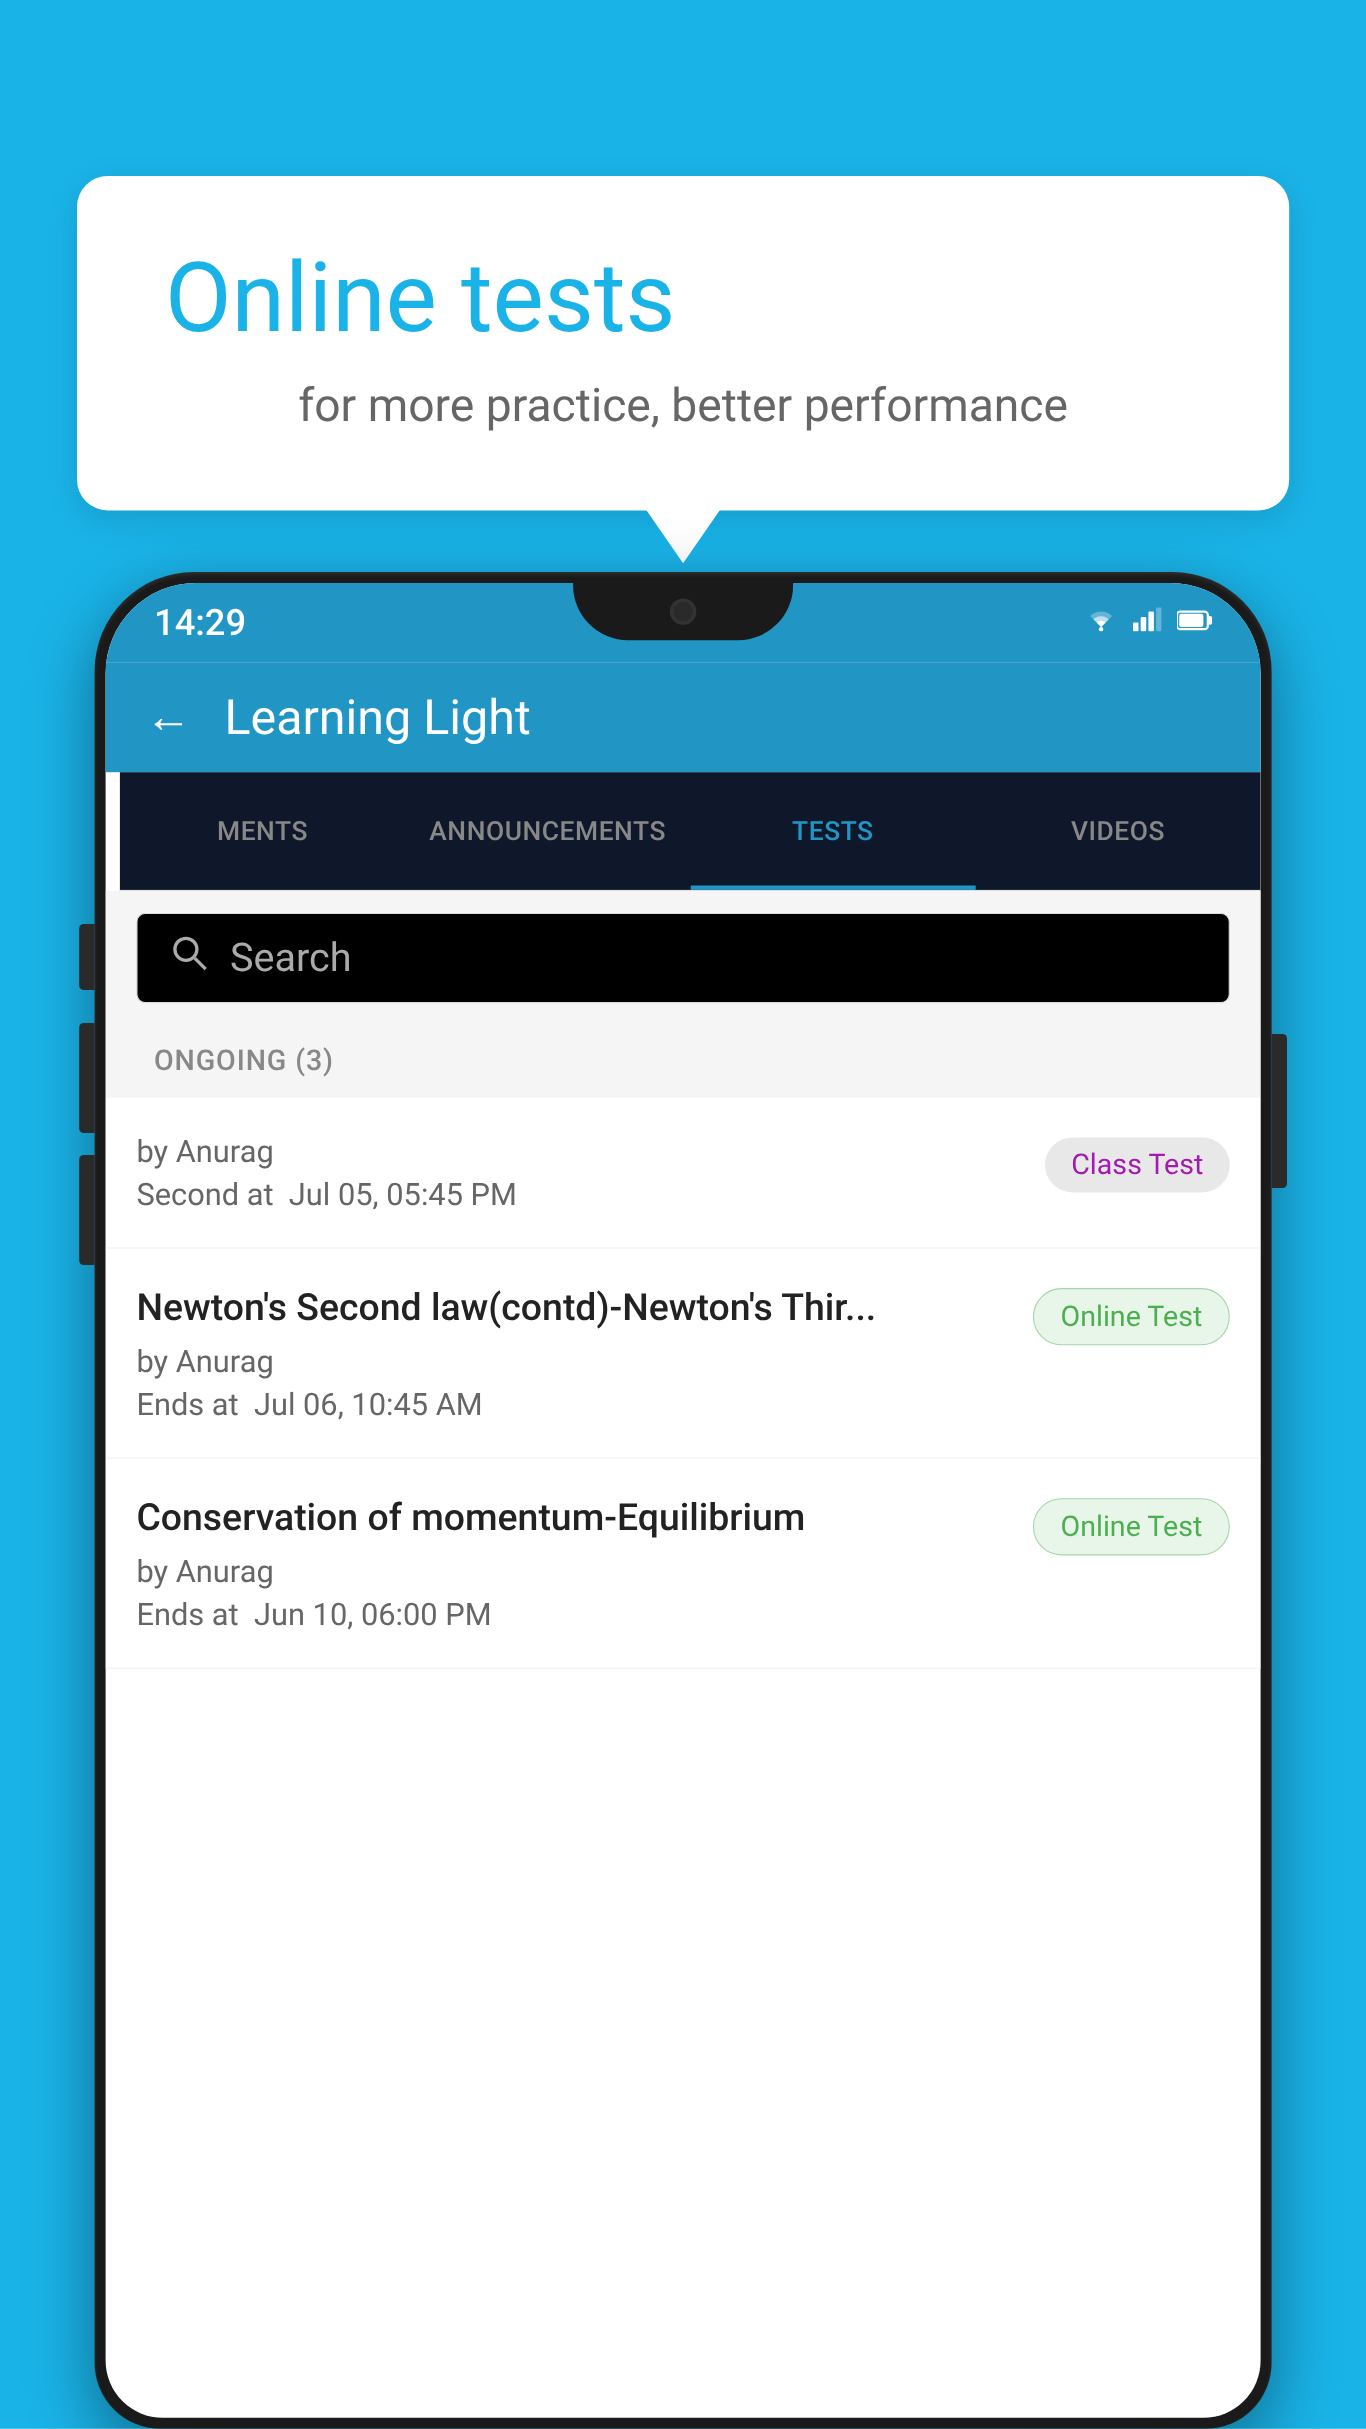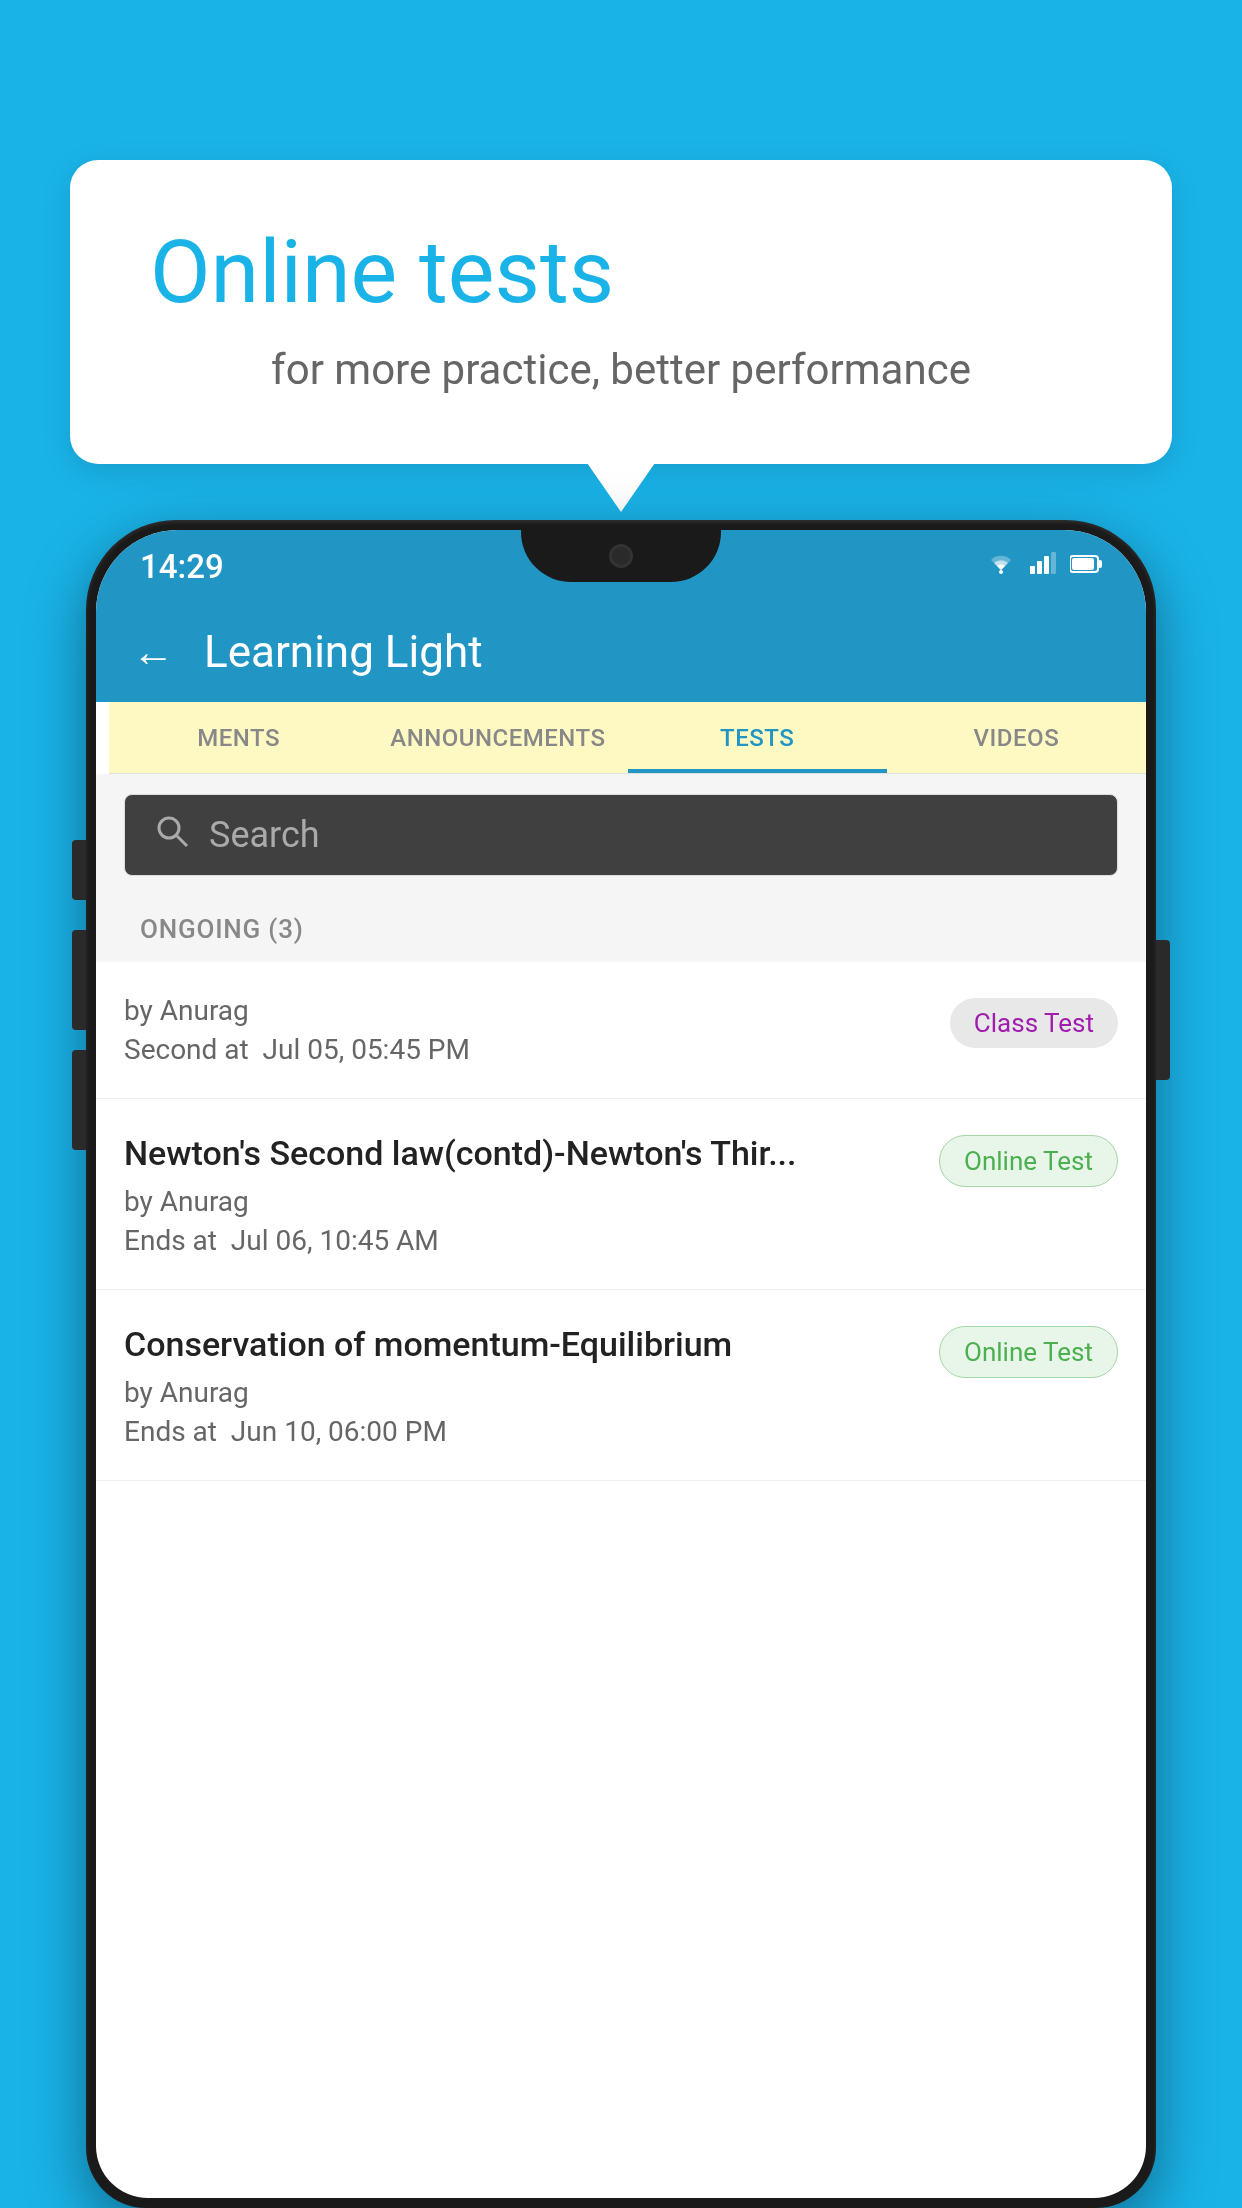--- a/index.html
+++ b/index.html
@@ -132,24 +132,24 @@
       line-height: 1;
     }
     .app-title {
       color: white;
       font-size: 44px;
       font-weight: 400;
     }
 
     
     .tabs-bar {
-      background: #fef9c3;
+      background: #0f172a;
       display: flex;
       border-bottom: 1px solid #e0e0e0;
-      height: 72px;
+      height: 108px;
       overflow: hidden;
       margin-left: 13px;
     }
     .tab {
       flex: 1;
       display: flex;
       align-items: center;
       justify-content: center;
       font-size: 24px;
       font-weight: 500;
@@ -171,21 +171,21 @@
       height: 4px;
       background: #2196c4;
     }
 
     
     .search-container {
       background: #f5f5f5;
       padding: 20px 28px;
     }
     .search-box {
-      background: #404040;
+      background: #000000;
       border: 1px solid #ddd;
       border-radius: 8px;
       height: 82px;
       display: flex;
       align-items: center;
       padding: 0 30px;
       gap: 20px;
     }
     .search-icon-svg {
       color: #aaa;

